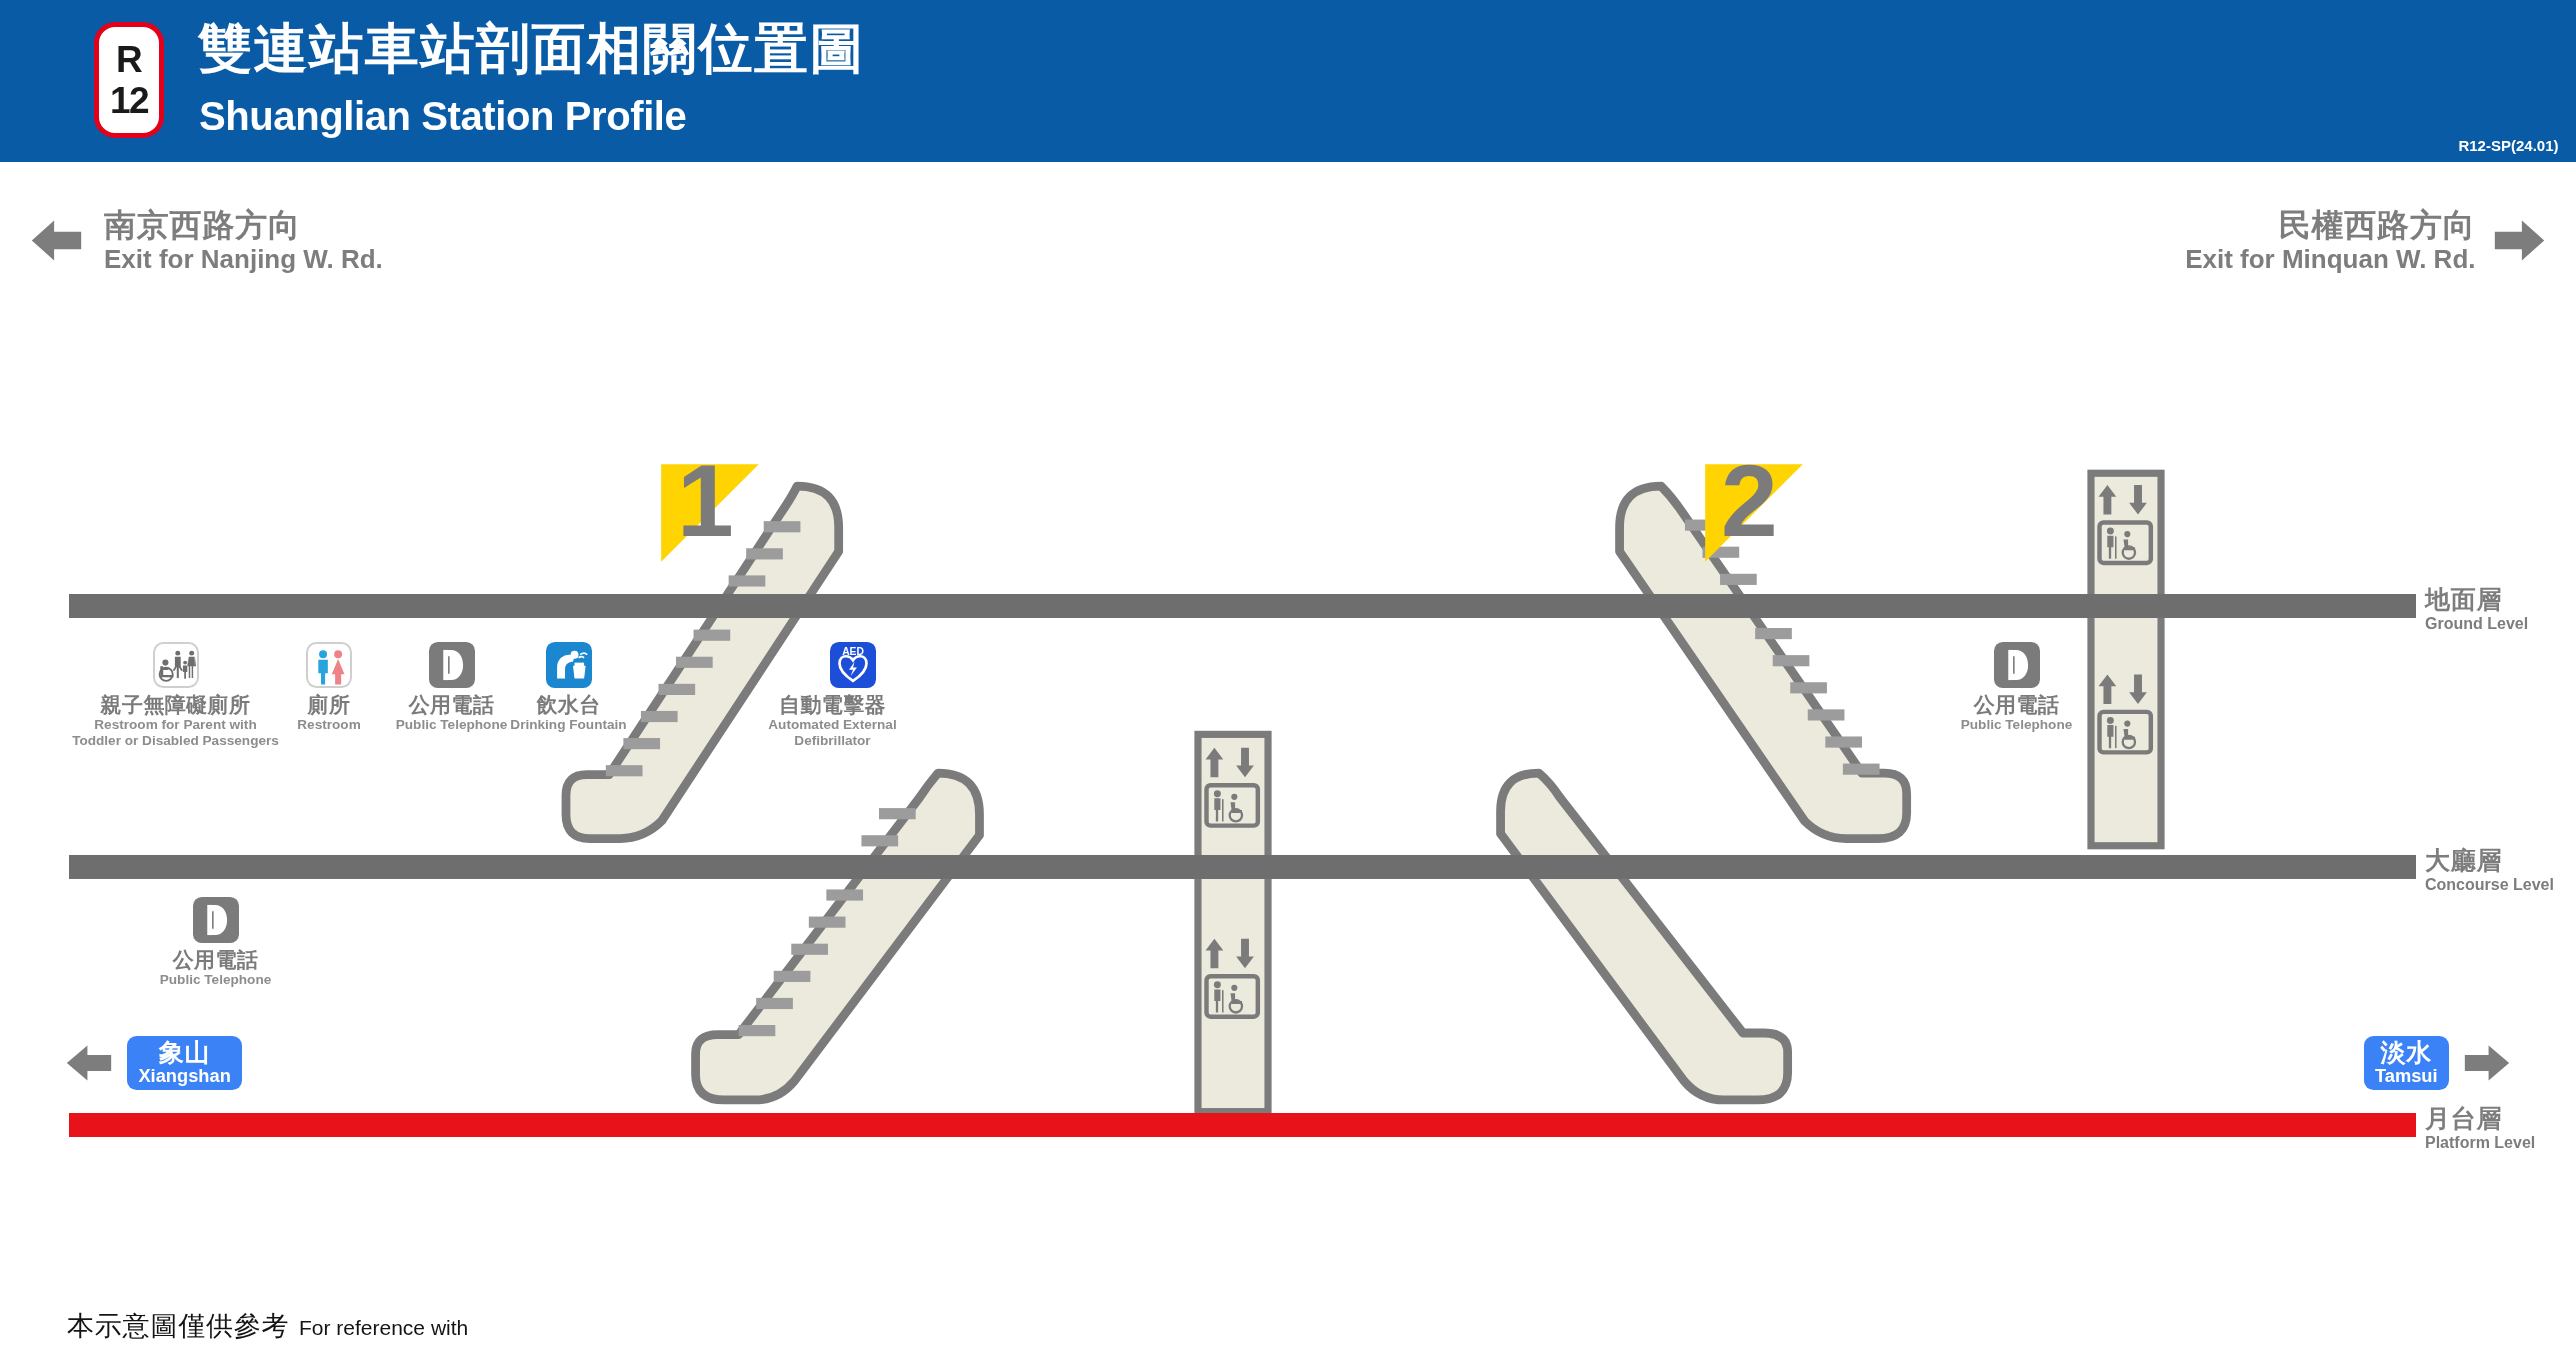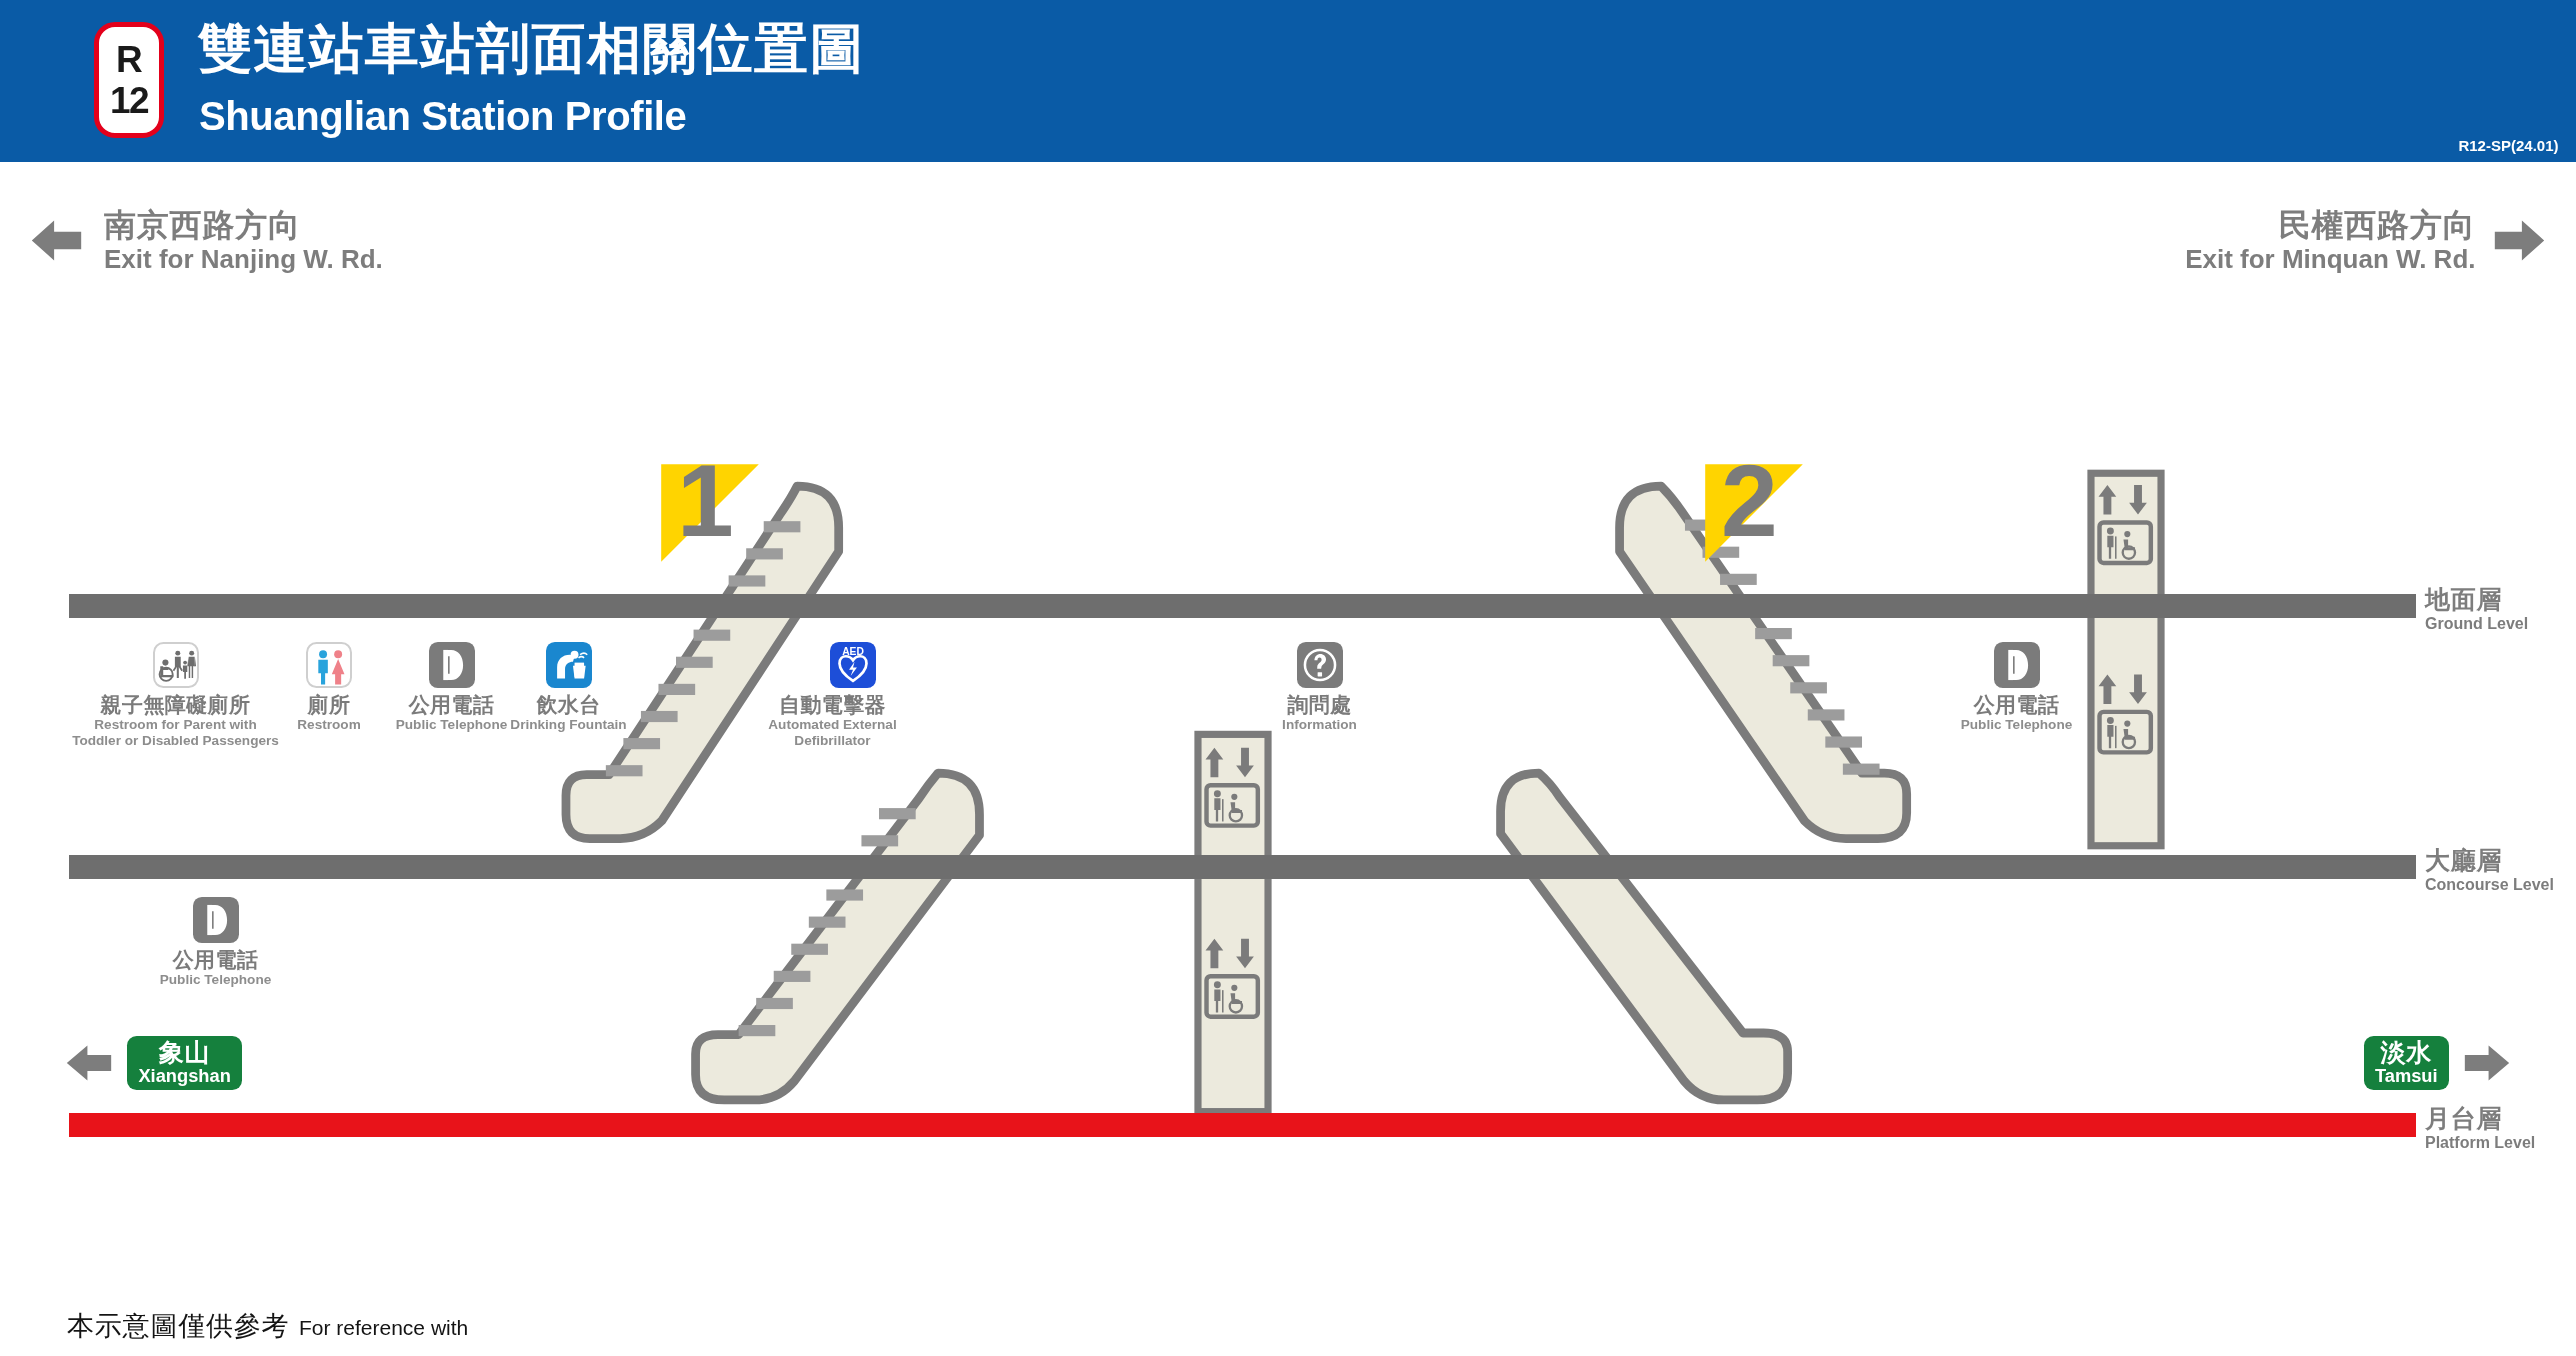--- a/index.html
+++ b/index.html
@@ -95,21 +95,21 @@
   .exitmark .num {
     position:absolute; left:19px; top:-11px; font-size:102px; font-weight:bold;
     color:#7b7b7b; line-height:1; letter-spacing:-3.2px;
   }
 
   
   .destrow { position:absolute; display:flex; align-items:center; }
   #dest-left  { left:65px;  top:1036px; }
   #dest-right { right:65px; top:1036px; }
   .destbadge {
-    background:#15803d; border-radius:9.6px; padding:4px 11px 5.6px 11px;
+    background:#3b82f6; border-radius:9.6px; padding:4px 11px 5.6px 11px;
     display:flex; flex-direction:column; align-items:center; line-height:1;
   }
   .destbadge .cn { color:#fff; font-size:25px; font-weight:bold; letter-spacing:0.8px;
                    font-family:"DejaVu Sans","Liberation Sans",sans-serif; }
   .destbadge .en { color:#fff; font-size:18.3px; font-weight:bold; margin-top:1.6px; }
   .destarrow { width:48px; height:38px; flex:0 0 auto; }
   #dest-left .destarrow { margin-right:14.4px; }
   #dest-right .destarrow { margin-left:14.4px; }
 
   
@@ -373,32 +373,20 @@
         <text x="29" y="17" font-size="13" font-weight="bold" fill="#ffffff" text-anchor="middle" font-family="Liberation Sans, sans-serif">AED</text>
         <path d="M29 49 c-12 -8 -17 -15 -17 -22 c0 -6 4 -9 8 -9 c4 0 7 2 9 5 c2 -3 5 -5 9 -5 c4 0 8 3 8 9 c0 7 -5 14 -17 22 z" fill="none" stroke="#ffffff" stroke-width="3.4"></path>
         <path d="M31 25 l-7 10 h5 l-3 8 l8 -11 h-5 z" fill="#ffffff"></path>
       </svg>
     </span>
     <span class="cn">自動電擊器</span>
     <span class="en">Automated External</span>
     <span class="en" style="margin-top:0;">Defibrillator</span>
   </div>
 
-  <div class="fac" style="left:1228px; top:642px; width:183px;">
-    <span class="chip chip-gray icon">
-      <svg viewBox="0 0 58 58" width="46" height="46">
-        <circle cx="29" cy="29" r="19" fill="none" stroke="#ffffff" stroke-width="3.2"></circle>
-        <path d="M22 23 c0 -5 3.4 -8 7.4 -8 c4.2 0 7.2 3 7.2 7 c0 5 -5.2 6 -5.8 9.4 l-0.4 2.4 h-5 l0.2 -3
-                 c0.4 -4 5.4 -5.2 5.4 -8.4 c0 -1.8 -1.2 -2.8 -2.6 -2.8 c-1.6 0 -2.6 1.2 -2.6 3.4 z" fill="#ffffff"></path>
-        <rect x="26" y="38" width="5.6" height="5.6" rx="0.6" fill="#ffffff"></rect>
-      </svg>
-    </span>
-    <span class="cn">詢問處</span>
-    <span class="en">Information</span>
-  </div>
 
 
   <div class="fac" style="left:1925px; top:642px; width:183px;">
     <span class="chip chip-gray icon">
       <svg viewBox="0 0 58 58" width="46" height="46">
         <path d="M22 10 h6 c9 0 15 8 15 19 s-6 19 -15 19 h-6 v-8 h4 v-22 h-4 z" fill="#ffffff"></path>
         <rect x="18" y="10" width="6" height="38" fill="#ffffff"></rect>
       </svg>
     </span>
     <span class="cn">公用電話</span>

